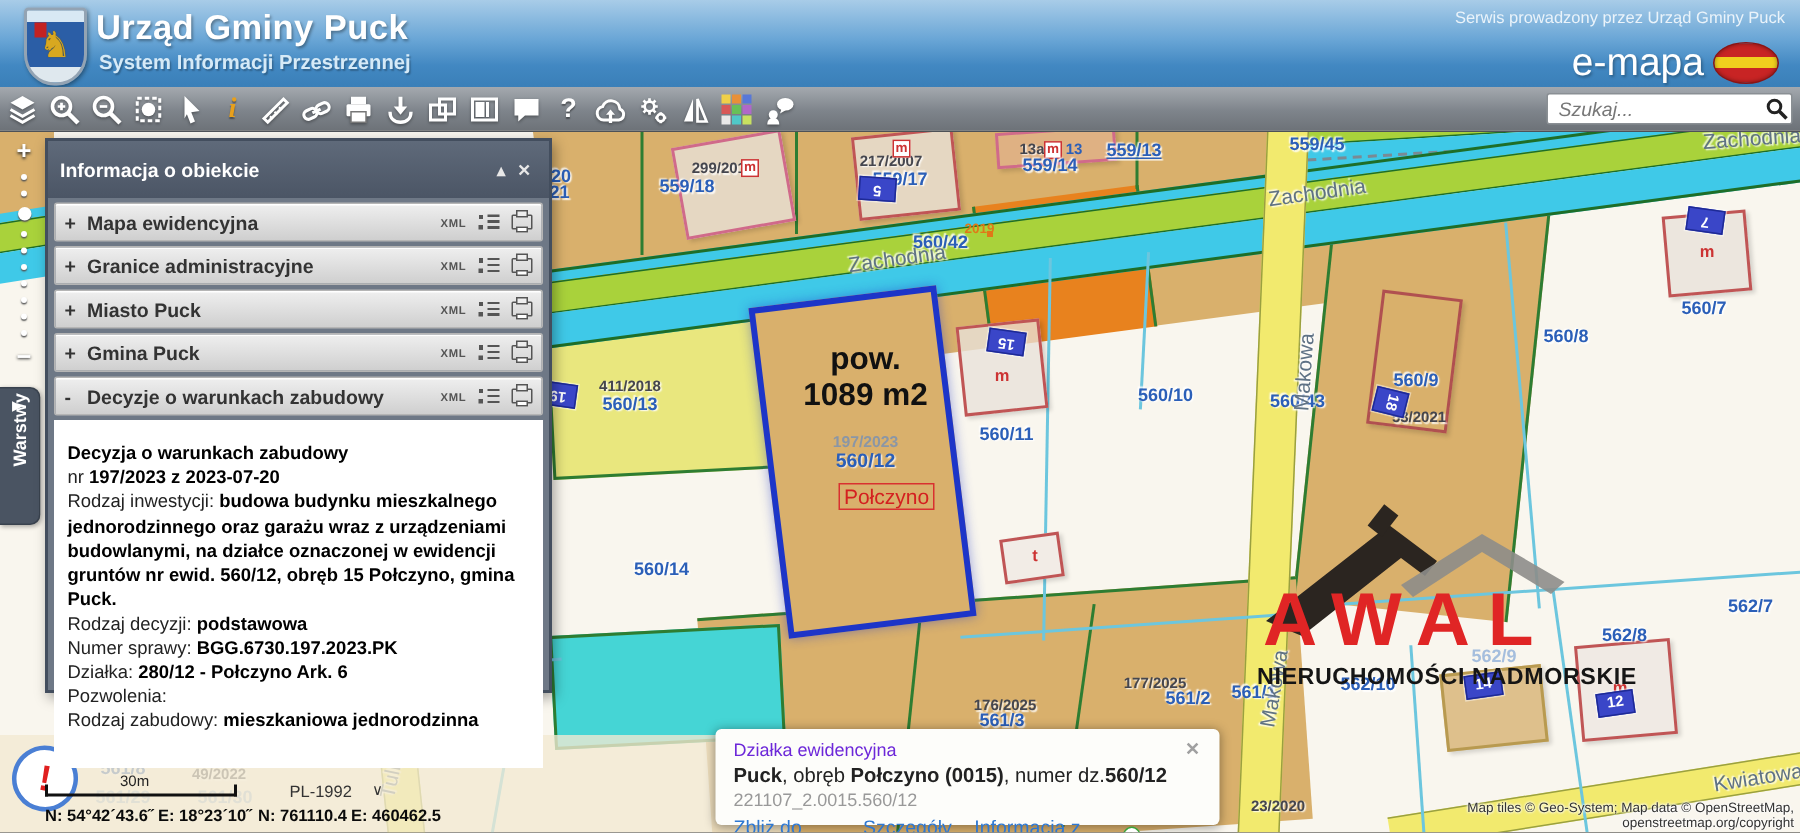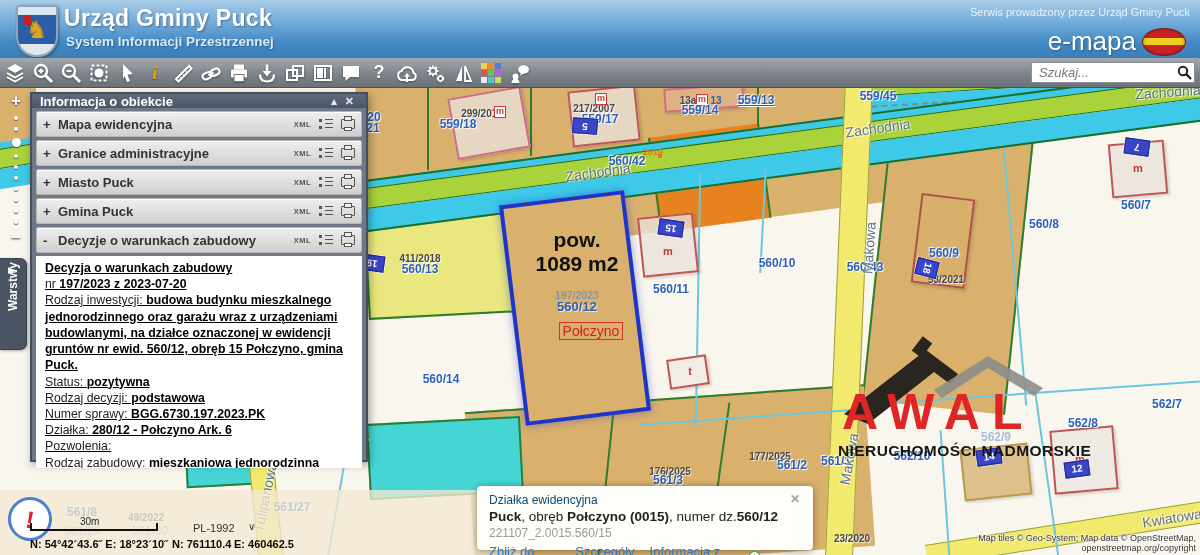--- a/index.html
+++ b/index.html
@@ -71,41 +71,41 @@
   .zdot{width:4px;height:4px;border-radius:50%;background:#fff;box-shadow:0 1px 1px #555;margin:7px auto 0;}
   .zdot.act{width:9px;height:9px;}
   .wtab{position:absolute;left:0;top:258px;width:26px;height:90px;background:#4a5462;border:1px solid #39424e;
     border-left:0;border-radius:0 7px 7px 0;z-index:61;cursor:pointer;box-shadow:1px 1px 3px rgba(0,0,0,.3);}
   .wtab .arr{position:absolute;left:8px;top:6px;color:#fff;font-size:9px;}
   .wtab .wlbl{position:absolute;left:6px;top:52px;color:#fff;font-size:12px;font-weight:bold;
     transform:rotate(-90deg);transform-origin:0 0;white-space:nowrap;}
   
   .panel{position:absolute;left:30px;top:92px;width:338px;height:370px;background:#6e7886;
     border:2px solid #434e5e;box-sizing:border-box;z-index:62;box-shadow:2px 3px 8px rgba(0,0,0,.35);}
-  .p-hdr{height:14px;background:linear-gradient(180deg,#5f6a7a,#4b5565);display:flex;align-items:center;padding:0 8px;}
+  .p-hdr{height:38px;background:linear-gradient(180deg,#5f6a7a,#4b5565);display:flex;align-items:center;padding:0 8px;}
   .p-title{flex:1;color:#fff;font-size:13px;font-weight:bold;}
   .p-ctl{color:#e8e8e8;font-size:11px;background:none;border:0;cursor:pointer;padding:0 4px;font-weight:bold;}
   .prow{height:24px;margin:3px 4px 0;background:linear-gradient(180deg,#efefef,#cfcfcf);border:1px solid #b5b5b5;
     border-radius:2px;display:flex;align-items:center;padding:0 6px;cursor:pointer;box-shadow:inset 0 1px 0 #fff;}
   .prow .sign{width:15px;font-size:13px;font-weight:bold;color:#333;}
   .prow .plbl{flex:1;font-size:13px;font-weight:bold;color:#333;}
   .prow .xml{font-size:7.5px;font-weight:bold;color:#555;letter-spacing:.5px;margin-right:8px;}
   .li-ico{width:11px;height:10px;margin-right:8px;border-left:3px dotted #555;
     background:repeating-linear-gradient(180deg,#555 0 1.5px,transparent 1.5px 4px);background-size:8px 10px;background-position:3px 0;background-repeat:no-repeat;}
   .pr-ico{width:12px;height:8px;border:1px solid #555;border-radius:1px;position:relative;}
   .pr-ico:before{content:"";position:absolute;left:2px;top:-4px;width:6px;height:3px;border:1px solid #555;background:#eee;}
   .pr-ico:after{content:"";position:absolute;left:2px;bottom:-3px;width:6px;height:2px;background:#fff;border:1px solid #555;}
-  .p-details{margin:3px 4px;background:#fff;padding:4px 9px;height:204px;overflow:hidden;text-decoration:underline;}
+  .p-details{margin:3px 4px;background:#fff;padding:14px 9px;height:204px;overflow:hidden;}
   .p-details div{font-size:12.3px;line-height:1.32;color:#111;}
   .dl-label{font-weight:normal;color:#222;}
   .dl-value{font-weight:bold;color:#000;}
   
   .popup{position:absolute;left:477px;top:486px;width:336px;height:64px;background:#fdfdfa;border-radius:4px;
     box-shadow:0 1px 7px rgba(0,0,0,.4);z-index:55;padding:7px 12px;box-sizing:border-box;}
-  .pp-type{font-size:12px;color:#0c4a6e;}
+  .pp-type{font-size:12px;color:#6d28d9;}
   .pp-close{position:absolute;right:7px;top:5px;color:#a0a0a0;font-size:12px;font-weight:bold;background:none;border:0;cursor:pointer;}
   .pp-title{font-size:13.5px;color:#222;margin-top:2px;}
   .pp-title b{font-weight:bold;}
   .pp-id{font-size:12px;color:#999;margin-top:2px;}
   .pp-links{display:flex;align-items:center;gap:15px;margin-top:4px;}
   .pp-links a{font-size:13px;color:#2e78d2;text-decoration:none;cursor:pointer;}
   .pp-plus{width:14px;height:14px;border:1.5px solid #3aa33a;border-radius:50%;color:#3aa33a;
     font-size:12px;font-weight:bold;line-height:13px;text-align:center;cursor:pointer;background:#fff;}
   
   .sb-overlay{position:absolute;left:0;top:490px;width:527px;height:65px;background:rgba(242,233,210,.78);
@@ -487,34 +487,33 @@
           <span class="plbl">Decyzje o warunkach zabudowy</span>
           <span class="xml">XML</span>
           <span class="li-ico"></span>
           <span class="pr-ico"></span>
         </div>
       </div>
     <div class="p-details" id="panel-details">
         <div><b class="dl-value">Decyzja o warunkach zabudowy</b></div>
         <div><span class="dl-label">nr </span><b class="dl-value">197/2023 z 2023-07-20</b></div>
         <div><span class="dl-label">Rodzaj inwestycji: </span><b class="dl-value">budowa budynku mieszkalnego jednorodzinnego oraz garażu wraz z urządzeniami budowlanymi, na działce oznaczonej w ewidencji gruntów nr ewid. 560/12, obręb 15 Połczyno, gmina Puck.</b></div>
-        <div><span class="dl-label">Status: </span><b class="dl-value">pozytywna</b></div>
         <div><span class="dl-label">Rodzaj decyzji: </span><b class="dl-value">podstawowa</b></div>
         <div><span class="dl-label">Numer sprawy: </span><b class="dl-value">BGG.6730.197.2023.PK</b></div>
         <div><span class="dl-label">Działka: </span><b class="dl-value">280/12 - Połczyno Ark. 6</b></div>
         <div><span class="dl-label">Pozwolenia: </span></div>
         <div><span class="dl-label">Rodzaj zabudowy: </span><b class="dl-value">mieszkaniowa jednorodzinna</b></div>
       </div>
   </div>
 
   <div class="popup">
     <button class="pp-close">✕</button>
     <div class="pp-type">Działka ewidencyjna</div>
     <div class="pp-title"><b>Puck</b><span>, obręb </span><b>Połczyno (0015)</b><span>, numer dz.</span><b>560/12</b></div>
-    <div class="pp-id">221107_2.0015.560/15</div>
+    <div class="pp-id">221107_2.0015.560/12</div>
     <div class="pp-links">
       <a>Zbliż do obiektu</a>
       <a>Szczegóły (I)</a>
       <a>Informacja z planu</a>
       <span class="pp-plus">+</span>
       <a>Inne</a>
     </div>
   </div>
 
   <div class="sb-overlay"></div>

